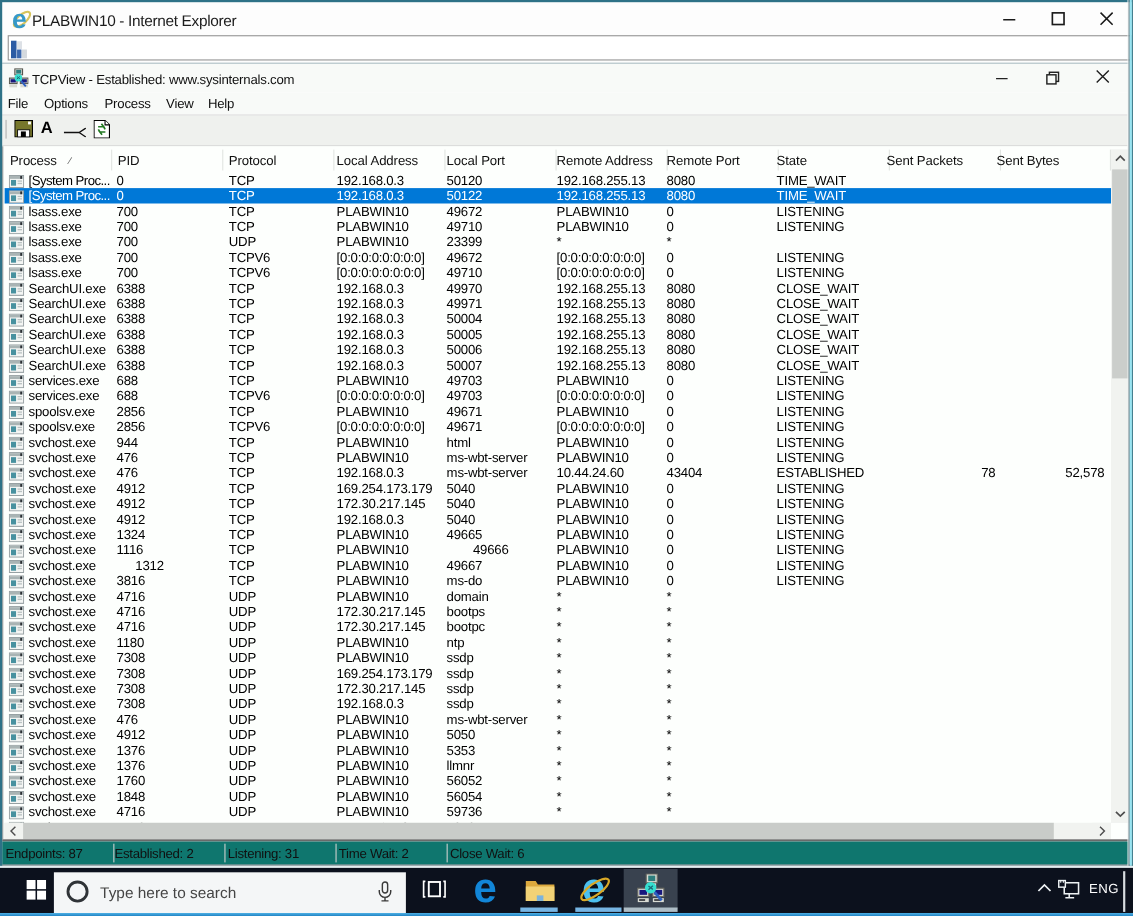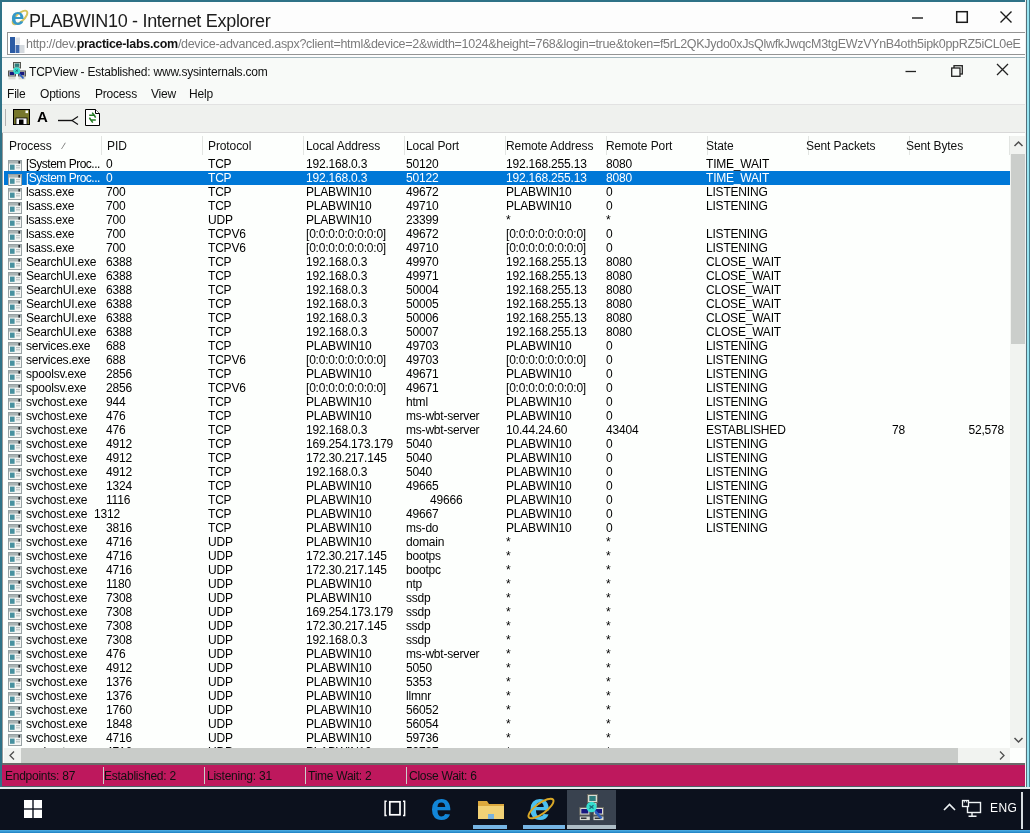--- a/index.html
+++ b/index.html
@@ -7,21 +7,21 @@
 
 #ie-top{left:0;top:0;width:1030px;height:2px;background:#2e7287;}
 #ie-left{left:0;top:0;width:2px;height:787px;background:#2e7287;}
 #ie-right1{left:1025px;top:0;width:1px;height:787px;background:#eef2f2;}
 #ie-right2{left:1026px;top:0;width:1px;height:787px;background:#55707a;}
 #ie-right3{left:1027px;top:0;width:2px;height:787px;background:#97e5f2;}
 #ie-right4{left:1029px;top:0;width:1px;height:787px;background:#45808f;}
 #ie-bottom{left:0;top:786px;width:1030px;height:1px;background:#4a5e66;}
 #gap{left:0;top:787px;width:1030px;height:3px;background:#e4ecef;}
 #ie-title{left:2px;top:2px;width:1023px;height:29px;background:#fdfdfd;}
-#ie-title .txt{position:absolute;left:27px;top:9px;font-size:18px;color:#1c1c1c;letter-spacing:-0.3px;}
+#ie-title .txt{position:absolute;left:27px;top:9px;font-size:14px;color:#1c1c1c;letter-spacing:-0.3px;}
 #addr-row{left:2px;top:31px;width:1023px;height:26px;background:#fdfdfd;}
 #addr-field{position:absolute;left:5px;top:1px;width:1022px;height:23px;background:#fff;border:1px solid #949494;}
 #url{position:absolute;left:18px;top:4px;font-size:12.5px;color:#7b7b7b;white-space:nowrap;letter-spacing:-0.3px;}
 #url .dom{color:#121212;font-weight:700;}
 
 #tv-topline{left:2px;top:57px;width:1024px;height:1px;background:#9fb3ba;}
 #tv-title{left:2px;top:58px;width:1023px;height:26px;background:#f8faf8;}
 #tv-title .txt{position:absolute;left:27px;top:7px;font-size:12px;color:#101010;letter-spacing:-0.2px;}
 #menubar{left:2px;top:84px;width:1023px;height:20px;background:#f8faf8;}
 #menubar b{position:absolute;top:3px;font-size:12px;font-weight:400;color:#101010;letter-spacing:-0.2px;}
@@ -43,21 +43,21 @@
 .row b.r{text-align:right;}
 .row.sel{background:#0078d7;}
 .row.sel b{color:#fff;}
 
 #vsb{position:absolute;left:1007px;top:3px;width:17px;height:612px;background:#f1f3f0;}
 #vsb .th{position:absolute;left:1px;top:18px;width:15px;height:190px;background:#cbcecb;}
 #hsb{position:absolute;left:1px;top:615px;width:1006px;height:15px;background:#f1f3f0;}
 #hsb .th{position:absolute;left:17px;top:0px;width:937px;height:15px;background:#c9ccc9;}
 .sbtn{position:absolute;background:#f1f3f0;}
 
-#status{left:2px;top:765px;width:1024px;height:21px;background:#be185d;}
+#status{left:2px;top:765px;width:1024px;height:21px;background:#0f766e;}
 #status b{position:absolute;top:4px;font-size:12px;font-weight:400;color:#101010;letter-spacing:-0.25px;}
 #status u{position:absolute;top:2px;width:1px;height:17px;background:#cdd0cd;}
 
 #taskbar{left:0;top:789px;width:1030px;height:41px;background:#0c111d;}
 #search{position:absolute;left:49px;top:4px;width:320px;height:37px;background:#f4f6f7;}
 #search .t{position:absolute;left:42px;top:10px;font-size:14px;color:#454545;}
 #tv-hl{position:absolute;left:567px;top:1px;width:49px;height:36px;background:#39424f;}
 .ul{position:absolute;top:36px;height:4px;background:#76b5e4;}
 #eng{position:absolute;left:990px;top:12px;font-size:12px;color:#fff;letter-spacing:0.4px;}
 #tb-sep{position:absolute;left:1021px;top:3px;width:2px;height:37px;background:#d8dde1;}
@@ -81,21 +81,20 @@
     </svg>
 </div>
 <div class="abs" id="addr-row">
   <div id="addr-field">
     <svg class="abs" style="left:1px;top:3px" width="16" height="18" viewBox="0 0 16 18">
         <rect x="1" y="1" width="5" height="16" fill="#2b5ba4"></rect>
         <rect x="6.5" y="1.5" width="4.5" height="7" fill="#dde1e6"></rect>
         <rect x="6.5" y="9" width="4" height="8" fill="#3c68ae"></rect>
         <rect x="11" y="9" width="4.5" height="8" fill="#d4d9de"></rect>
       </svg>
-    <div id="url">http://dev.<span class="dom">practice-labs.com</span>/device-advanced.aspx?client=html&amp;device=2&amp;width=1024&amp;height=768&amp;login=true&amp;token=f5rL2QKJydo0xJsQlwfkJwqcM3tgEWzVYnB4oth5ipk0ppRZ5iCL0eE</div>
   </div>
 </div>
 <div class="abs" id="tv-topline"></div>
 <div class="abs" id="tv-title">
   <svg class="abs" style="left:6px;top:4px" width="18" height="19" viewBox="0 0 18 19">
     <rect x="5.5" y="0.5" width="7" height="5.5" fill="#d9dbd3" stroke="#55554f"></rect>
       <rect x="6.7" y="1.5" width="4.6" height="3.4" fill="#2e7d7d"></rect>
     <rect x="6" y="6" width="6" height="2.2" fill="#d9dbd3"></rect>
     <rect x="0.5" y="9" width="7" height="5" fill="#d9dbd3" stroke="#55554f"></rect>
       <rect x="1.6" y="10" width="4.8" height="3" fill="#18187e"></rect>
@@ -602,21 +601,21 @@
 <div class="row" style="top:374px">
         <i style="left:4px"><svg class="ric" width="14" height="12" viewBox="0 0 14 12">
             <rect x="0.5" y="0.5" width="13" height="11" fill="#f4f6f4" stroke="#97a1a3"></rect>
             <rect x="1" y="1" width="12" height="2.6" fill="#a9b4b4"></rect>
             <rect x="10.4" y="1" width="1.6" height="2.6" fill="#2a2f33"></rect>
             <rect x="2" y="4.6" width="4.6" height="5.2" fill="#47919f"></rect>
             <rect x="8" y="5" width="4" height="1.2" fill="#b9c2c2"></rect>
             <rect x="8" y="7.2" width="4" height="1.2" fill="#b9c2c2"></rect>
           </svg></i>
         <b style="left:22px">svchost.exe</b>
-        <b style="left:90px">1312</b>
+        <b style="left:119px">1312</b>
         <b style="left:204px">TCP</b>
         <b style="left:302px">PLABWIN10</b>
         <b style="left:402px">49667</b>
         <b style="left:502px">PLABWIN10</b>
         <b style="left:602px">0</b>
         <b style="left:702px">LISTENING</b>
       </div>
 <div class="row" style="top:388px">
         <i style="left:4px"><svg class="ric" width="14" height="12" viewBox="0 0 14 12">
             <rect x="0.5" y="0.5" width="13" height="11" fill="#f4f6f4" stroke="#97a1a3"></rect>
@@ -964,20 +963,30 @@
 </div>
 <div class="abs" id="ie-bottom"></div>
 <div class="abs" id="gap"></div>
 <div class="abs" id="taskbar">
   <svg class="abs" style="left:24px;top:11px" width="18" height="18" viewBox="0 0 18 18">
       <rect x="0" y="0" width="8.3" height="8.3" fill="#fff"></rect>
       <rect x="9.7" y="0" width="8.3" height="8.3" fill="#fff"></rect>
       <rect x="0" y="9.7" width="8.3" height="8.3" fill="#fff"></rect>
       <rect x="9.7" y="9.7" width="8.3" height="8.3" fill="#fff"></rect>
     </svg>
+  <div id="search">
+    <svg class="abs" style="left:11px;top:7px" width="21" height="21" viewBox="0 0 21 21">
+        <circle cx="10.5" cy="10.5" r="8.7" fill="none" stroke="#2f3337" stroke-width="2.6"></circle>
+      </svg>
+    <span class="t">Type here to search</span>
+    <svg class="abs" style="left:294px;top:8px" width="14" height="19" viewBox="0 0 14 19">
+        <rect x="4.6" y="0.8" width="4.8" height="10" rx="2.4" fill="none" stroke="#3a3a3a" stroke-width="1.3"></rect>
+        <path d="M1.8 8 v1.6 a5.2 5.2 0 0 0 10.4 0 V8 M7 15 v3 M3.8 18 h6.4" fill="none" stroke="#3a3a3a" stroke-width="1.3"></path>
+      </svg>
+  </div>
   <svg class="abs" style="left:382px;top:11px" width="24" height="17" viewBox="0 0 24 17">
       <rect x="7.8" y="1.8" width="10.2" height="13" fill="none" stroke="#fff" stroke-width="1.7"></rect>
       <path d="M4.7 1.2 h-1.6 v14.2 h1.6 M21 1.2 h1.6 v14.2 h-1.6" fill="none" stroke="#fff" stroke-width="1.5"></path>
     </svg>
   <svg class="abs" style="left:430px;top:5px" width="28" height="32" viewBox="0 0 28 32">
       <text x="0.5" y="26" font-size="38" font-weight="700" fill="#1286d8">e</text>
     </svg>
   <svg class="abs" style="left:477px;top:8px" width="28" height="25" viewBox="0 0 28 25">
     <path d="M1 4 L10 4 L12 7 L27 7 L27 22 L1 22 Z" fill="#dca93e"></path>
     <path d="M1 9 L27 9 L27 22 L1 22 Z" fill="#f2d276"></path>

